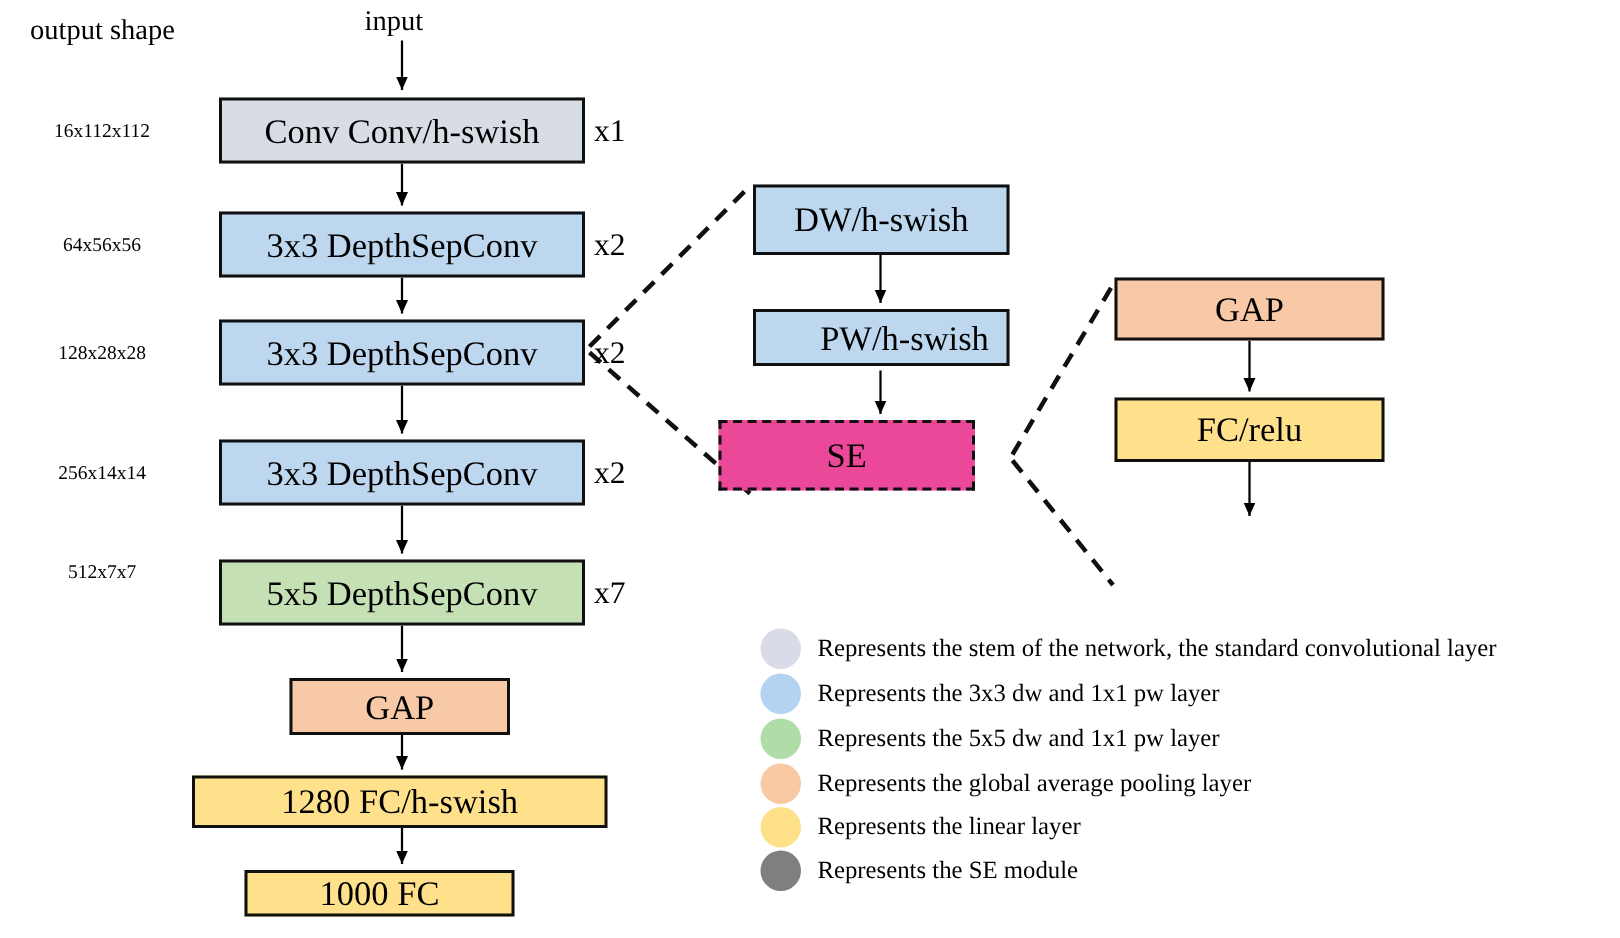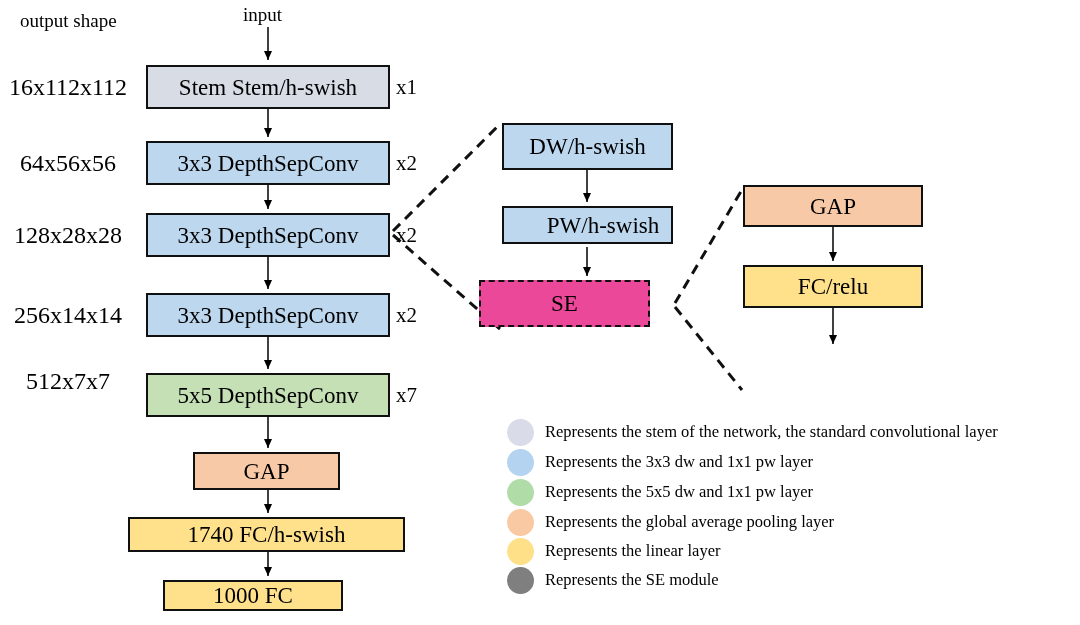--- a/index.html
+++ b/index.html
@@ -17,21 +17,21 @@
     box-sizing:border-box;
     border:2px solid #101010;
     display:flex;align-items:center;justify-content:center;
     font-size:23px;line-height:1;
     white-space:nowrap;
     z-index:2;
   }
   .box.dashed{border:2.5px dashed #101010;}
   .side-label{
     position:absolute;left:6px;width:124px;
-    text-align:center;font-size:24px;line-height:22px;
+    text-align:center;font-size:13px;line-height:22px;
     z-index:2;
   }
   .repeat-label{
     position:absolute;left:396px;width:40px;
     text-align:left;font-size:21px;line-height:24px;
     z-index:2;
   }
   .top-label{position:absolute;font-size:19px;line-height:22px;z-index:2;}
   .legend-row{
     position:absolute;left:507px;height:28px;
@@ -81,34 +81,34 @@
 
   <div class="top-label" style="left:20px;top:10px">output shape</div>
   <div class="top-label" style="left:243px;top:4px">input</div>
 
   <div class="side-label" style="top:76px">16x112x112</div>
   <div class="side-label" style="top:152px">64x56x56</div>
   <div class="side-label" style="top:224px">128x28x28</div>
   <div class="side-label" style="top:304px">256x14x14</div>
   <div class="side-label" style="top:370px">512x7x7</div>
 
-  <div class="box" style="left: 146px; top: 65px; width: 244px; height: 44px; background-color: rgb(215, 220, 229);">Stem Stem/h-swish</div>
+  <div class="box" style="left: 146px; top: 65px; width: 244px; height: 44px; background-color: rgb(215, 220, 229);">Conv Conv/h-swish</div>
   <div class="box" style="left: 146px; top: 141px; width: 244px; height: 44px; background-color: rgb(189, 215, 238);">3x3 DepthSepConv</div>
   <div class="box" style="left: 146px; top: 213px; width: 244px; height: 44px; background-color: rgb(189, 215, 238);">3x3 DepthSepConv</div>
   <div class="box" style="left: 146px; top: 293px; width: 244px; height: 44px; background-color: rgb(189, 215, 238);">3x3 DepthSepConv</div>
   <div class="box" style="left: 146px; top: 373px; width: 244px; height: 44px; background-color: rgb(197, 224, 180);">5x5 DepthSepConv</div>
 
   <div class="repeat-label" style="top:75px">x1</div>
   <div class="repeat-label" style="top:151px">x2</div>
   <div class="repeat-label" style="top:223px">x2</div>
   <div class="repeat-label" style="top:303px">x2</div>
   <div class="repeat-label" style="top:383px">x7</div>
 
   <div class="box" style="left: 193px; top: 452px; width: 147px; height: 38px; background-color: rgb(248, 201, 166);">GAP</div>
-  <div class="box" style="left: 128px; top: 517px; width: 277px; height: 35px; background-color: rgb(255, 225, 140);">1740 FC/h-swish</div>
+  <div class="box" style="left: 128px; top: 517px; width: 277px; height: 35px; background-color: rgb(255, 225, 140);">1280 FC/h-swish</div>
   <div class="box" style="left: 163px; top: 580px; width: 180px; height: 31px; background-color: rgb(255, 225, 140);">1000 FC</div>
 
   <div class="box" style="left: 502px; top: 123px; width: 171px; height: 47px; background-color: rgb(189, 215, 238);">DW/h-swish</div>
   <div class="box" style="left: 502px; top: 206px; width: 171px; height: 38px; background-color: rgb(189, 215, 238); padding-left: 31px;">PW/h-swish</div>
   <div class="box dashed" style="left: 479px; top: 280px; width: 171px; height: 47px; background-color: #ec4899;">SE</div>
 
   <div class="box" style="left: 743px; top: 185px; width: 180px; height: 42px; background-color: rgb(248, 201, 166);">GAP</div>
   <div class="box" style="left: 743px; top: 265px; width: 180px; height: 43px; background-color: rgb(255, 225, 140);">FC/relu</div>
 
   <div class="legend-row" style="top:418px">

